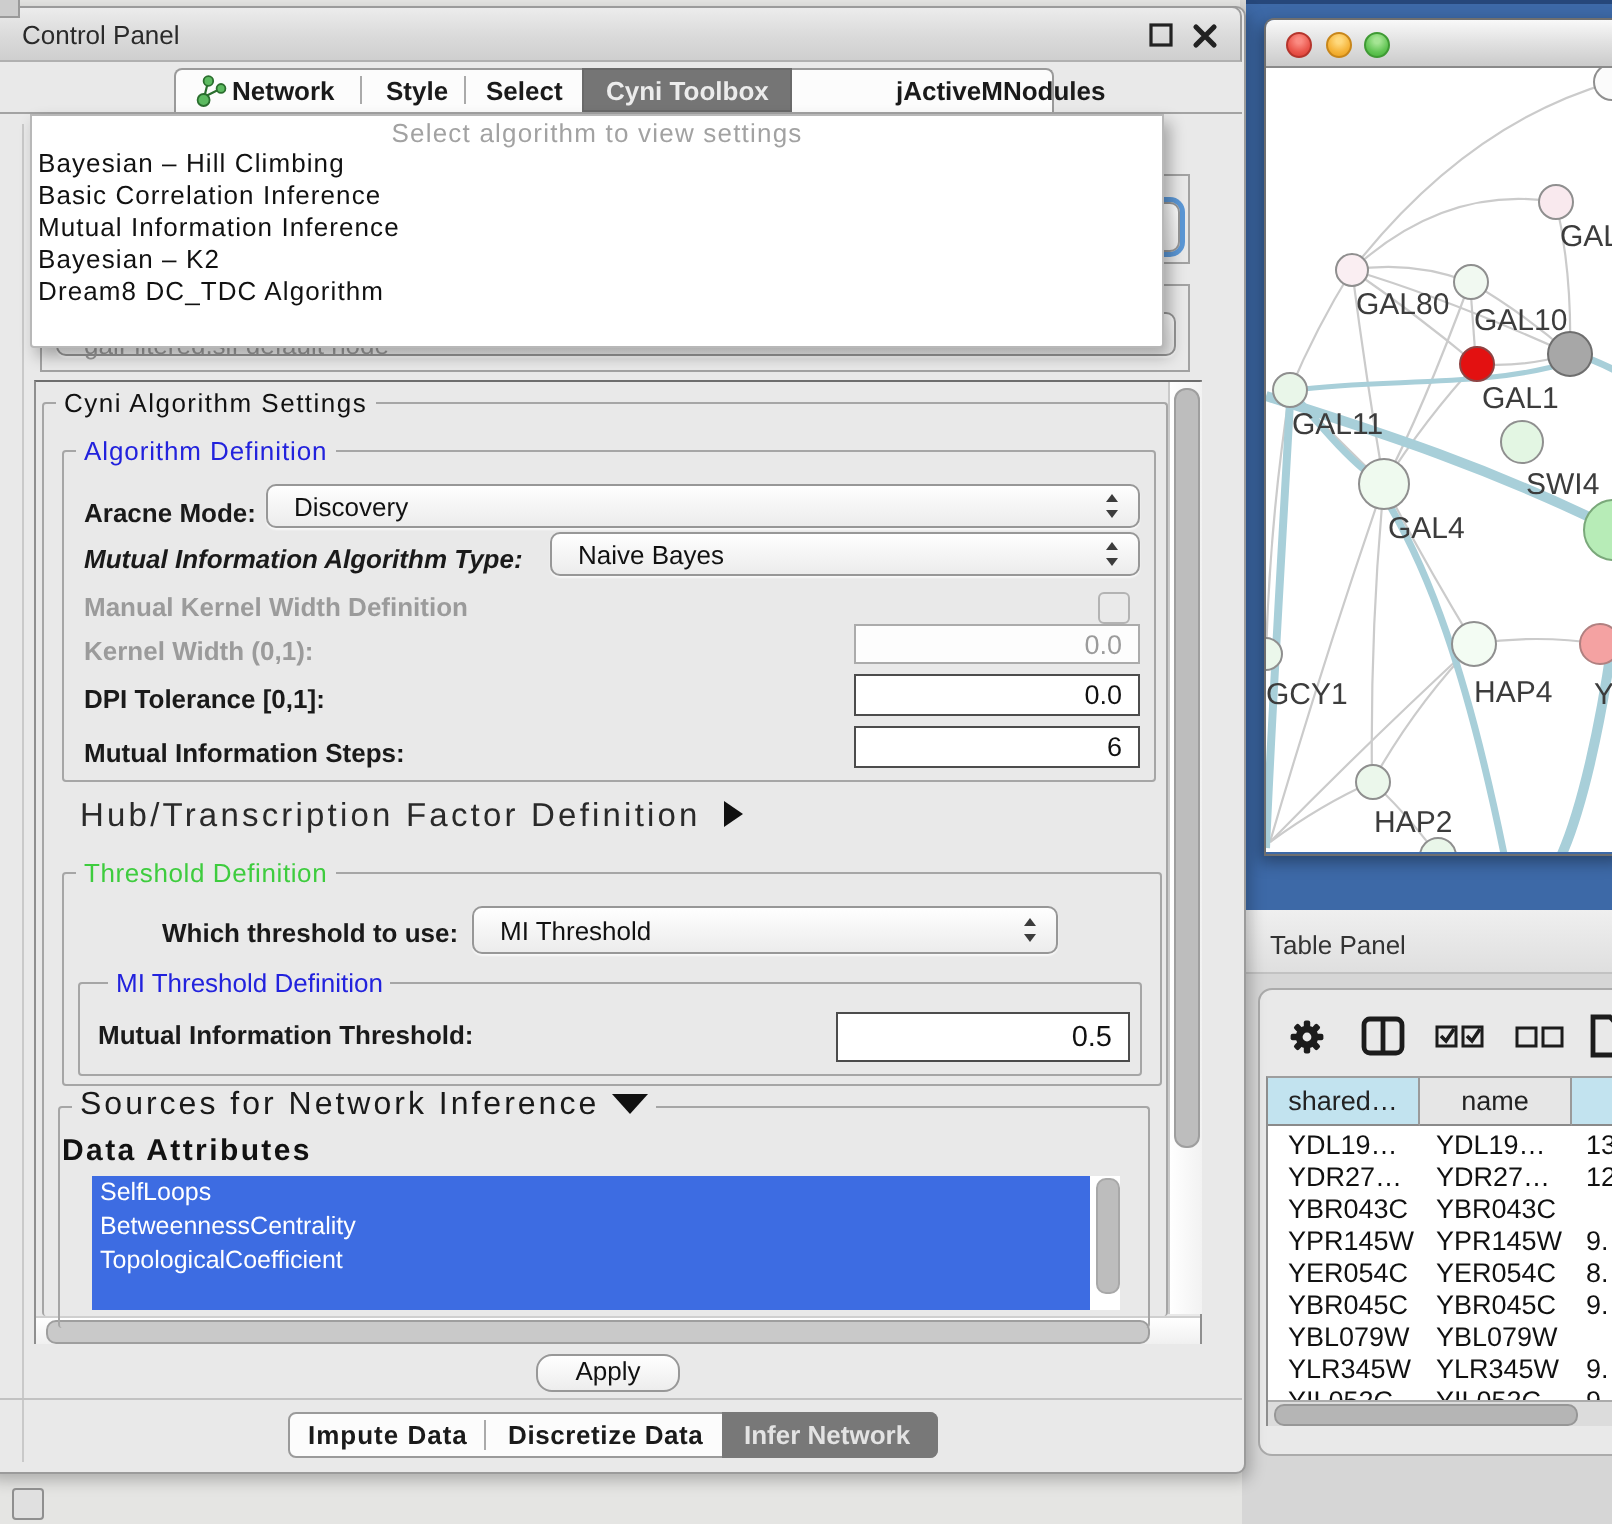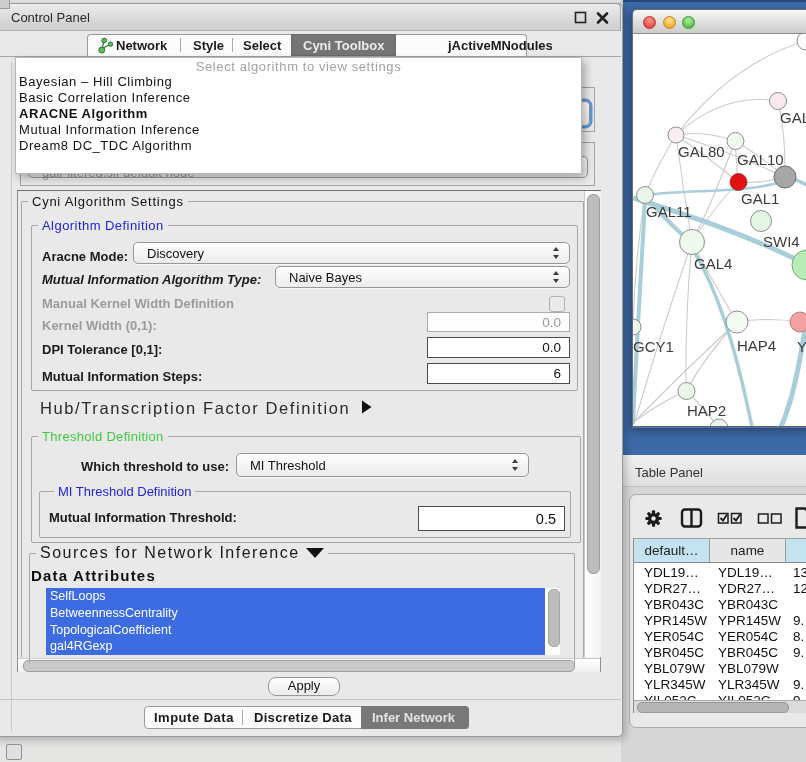--- a/index.html
+++ b/index.html
@@ -142,21 +142,21 @@
   </g>
 
   <path d="M 152.5,3.5 L 161,3.5 L 166,9 L 166,22.5 L 152.5,22.5 Z" fill="none" stroke="#1c1c1c" stroke-width="2.4"></path>
 </svg>
 
 <div class="abs" style="left:633px;top:538px;width:173px;height:174px;background:#ffffff;border-left:1px solid #8e8e8e;border-top:1px solid #9e9e9e;overflow:hidden;">
 
   <div class="abs" style="left:0;top:0;width:75px;height:23px;background:#c2e3ef;border-right:1px solid #9a9a9a;border-bottom:1px solid #8a8a8a;"></div>
   <div class="abs" style="left:76px;top:0;width:75px;height:23px;background:#e6e6e6;border-right:1px solid #9a9a9a;border-bottom:1px solid #8a8a8a;"></div>
   <div class="abs" style="left:152px;top:0;width:21px;height:23px;background:#c2e3ef;border-bottom:1px solid #8a8a8a;"></div>
-  <div class="abs" style="left:0;top:4px;width:75px;text-align:center;font-size:13.5px;color:#222;">default…</div>
+  <div class="abs" style="left:0;top:4px;width:75px;text-align:center;font-size:13.5px;color:#222;">shared…</div>
   <div class="abs" style="left:76px;top:4px;width:75px;text-align:center;font-size:13.5px;color:#222;">name</div>
 
   <div class="abs" style="left:0;top:26px;font-size:13.5px;color:#111;line-height:16px;white-space:nowrap;">
     <div><span style="display:inline-block;width:75px;padding-left:10px;box-sizing:border-box;">YDL19…</span><span style="display:inline-block;width:76px;padding-left:9px;box-sizing:border-box;">YDL19…</span><span style="padding-left:8px;">13</span></div>
     <div><span style="display:inline-block;width:75px;padding-left:10px;box-sizing:border-box;">YDR27…</span><span style="display:inline-block;width:76px;padding-left:9px;box-sizing:border-box;">YDR27…</span><span style="padding-left:8px;">12</span></div>
     <div><span style="display:inline-block;width:75px;padding-left:10px;box-sizing:border-box;">YBR043C</span><span style="display:inline-block;width:76px;padding-left:9px;box-sizing:border-box;">YBR043C</span><span></span></div>
     <div><span style="display:inline-block;width:75px;padding-left:10px;box-sizing:border-box;">YPR145W</span><span style="display:inline-block;width:76px;padding-left:9px;box-sizing:border-box;">YPR145W</span><span style="padding-left:8px;">9.</span></div>
     <div><span style="display:inline-block;width:75px;padding-left:10px;box-sizing:border-box;">YER054C</span><span style="display:inline-block;width:76px;padding-left:9px;box-sizing:border-box;">YER054C</span><span style="padding-left:8px;">8.</span></div>
     <div><span style="display:inline-block;width:75px;padding-left:10px;box-sizing:border-box;">YBR045C</span><span style="display:inline-block;width:76px;padding-left:9px;box-sizing:border-box;">YBR045C</span><span style="padding-left:8px;">9.</span></div>
     <div><span style="display:inline-block;width:75px;padding-left:10px;box-sizing:border-box;">YBL079W</span><span style="display:inline-block;width:76px;padding-left:9px;box-sizing:border-box;">YBL079W</span><span></span></div>
@@ -271,37 +271,36 @@
 
 <div class="group" style="left:29px;top:553px;width:544px;height:110px;border-bottom:none;">
   <div class="gtitle" style="left:6px;color:#1a1a1a;font-size:16px;letter-spacing:1.5px;top:-10px;line-height:18px;">Sources for Network Inference <span style="display:inline-block;width:0;height:0;border-left:9px solid transparent;border-right:9px solid transparent;border-top:10px solid #111;vertical-align:0px;"></span></div>
 </div>
 <div class="abs" style="left:31px;top:567px;font-size:15px;font-weight:bold;letter-spacing:1.2px;color:#111;">Data Attributes</div>
 <div class="abs" style="left:46px;top:588px;width:514px;height:67px;background:#ffffff;"></div>
 <div class="abs" style="left:46px;top:588px;width:499px;height:67px;background:#3d6ce2;color:#fff;font-size:12.5px;overflow:hidden;">
   <div style="height:16.75px;line-height:16.75px;padding-left:4px;">SelfLoops</div>
   <div style="height:16.75px;line-height:16.75px;padding-left:4px;">BetweennessCentrality</div>
   <div style="height:16.75px;line-height:16.75px;padding-left:4px;">TopologicalCoefficient</div>
-  <div style="height:16.75px;line-height:16.75px;padding-left:4px;">gal4RGexp</div>
 </div>
 <div class="abs" style="left:548px;top:589px;width:10px;height:56px;background:#bdbdbd;border:1px solid #a8a8a8;border-radius:5px;"></div>
 
 <div class="abs" style="left:268px;top:677px;width:70px;height:17px;border:1px solid #989898;border-radius:8px;background:linear-gradient(#ffffff,#ededed);text-align:center;font-size:13px;color:#111;line-height:16px;">Apply</div>
 <div class="abs" style="left:0;top:699px;width:621px;height:1px;background:#c2c2c2;"></div>
 <div class="abs" style="left:144px;top:706px;width:325px;height:23px;background:#fcfcfc;border:1px solid #9a9a9a;border-radius:4px;box-sizing:border-box;"></div>
 <div class="abs" style="left:361px;top:706px;width:108px;height:23px;background:#787878;border-radius:0 4px 4px 0;"></div>
 <div class="abs lbl" style="left:154px;top:710px;font-size:13px;letter-spacing:0.5px;">Impute Data</div>
 <div class="abs lbl" style="left:254px;top:710px;font-size:13px;letter-spacing:0.3px;">Discretize Data</div>
 <div class="abs" style="left:372px;top:710px;font-size:13px;font-weight:bold;color:#e3e3e3;">Infer Network</div>
 <div class="abs" style="left:242px;top:710px;width:1px;height:15px;background:#aaa;"></div>
 
 <div class="abs" style="left:6px;top:744px;width:14px;height:14px;background:#e0e0e0;border:1.5px solid #8f8f8f;border-radius:2px;"></div>
 
 <div class="abs" style="left:15px;top:57px;width:565px;height:115px;background:#ffffff;border:1px solid #b8b8b8;box-shadow:3px 4px 8px rgba(0,0,0,.3);border-radius:0 0 2px 2px;">
   <div style="height:16px;text-align:center;font-size:13px;color:#a2a2a2;line-height:17px;letter-spacing:0.6px;">Select algorithm to view settings</div>
   <div style="padding-left:3px;font-size:13px;color:#111;line-height:16px;letter-spacing:0.55px;">
     <div>Bayesian – Hill Climbing</div>
     <div>Basic Correlation Inference</div>
-    <div style="font-weight:bold;">ARACNE Algorithm</div>
     <div>Mutual Information Inference</div>
+    <div>Bayesian – K2</div>
     <div>Dream8 DC_TDC Algorithm</div>
   </div>
 </div>
 
 </body></html>

